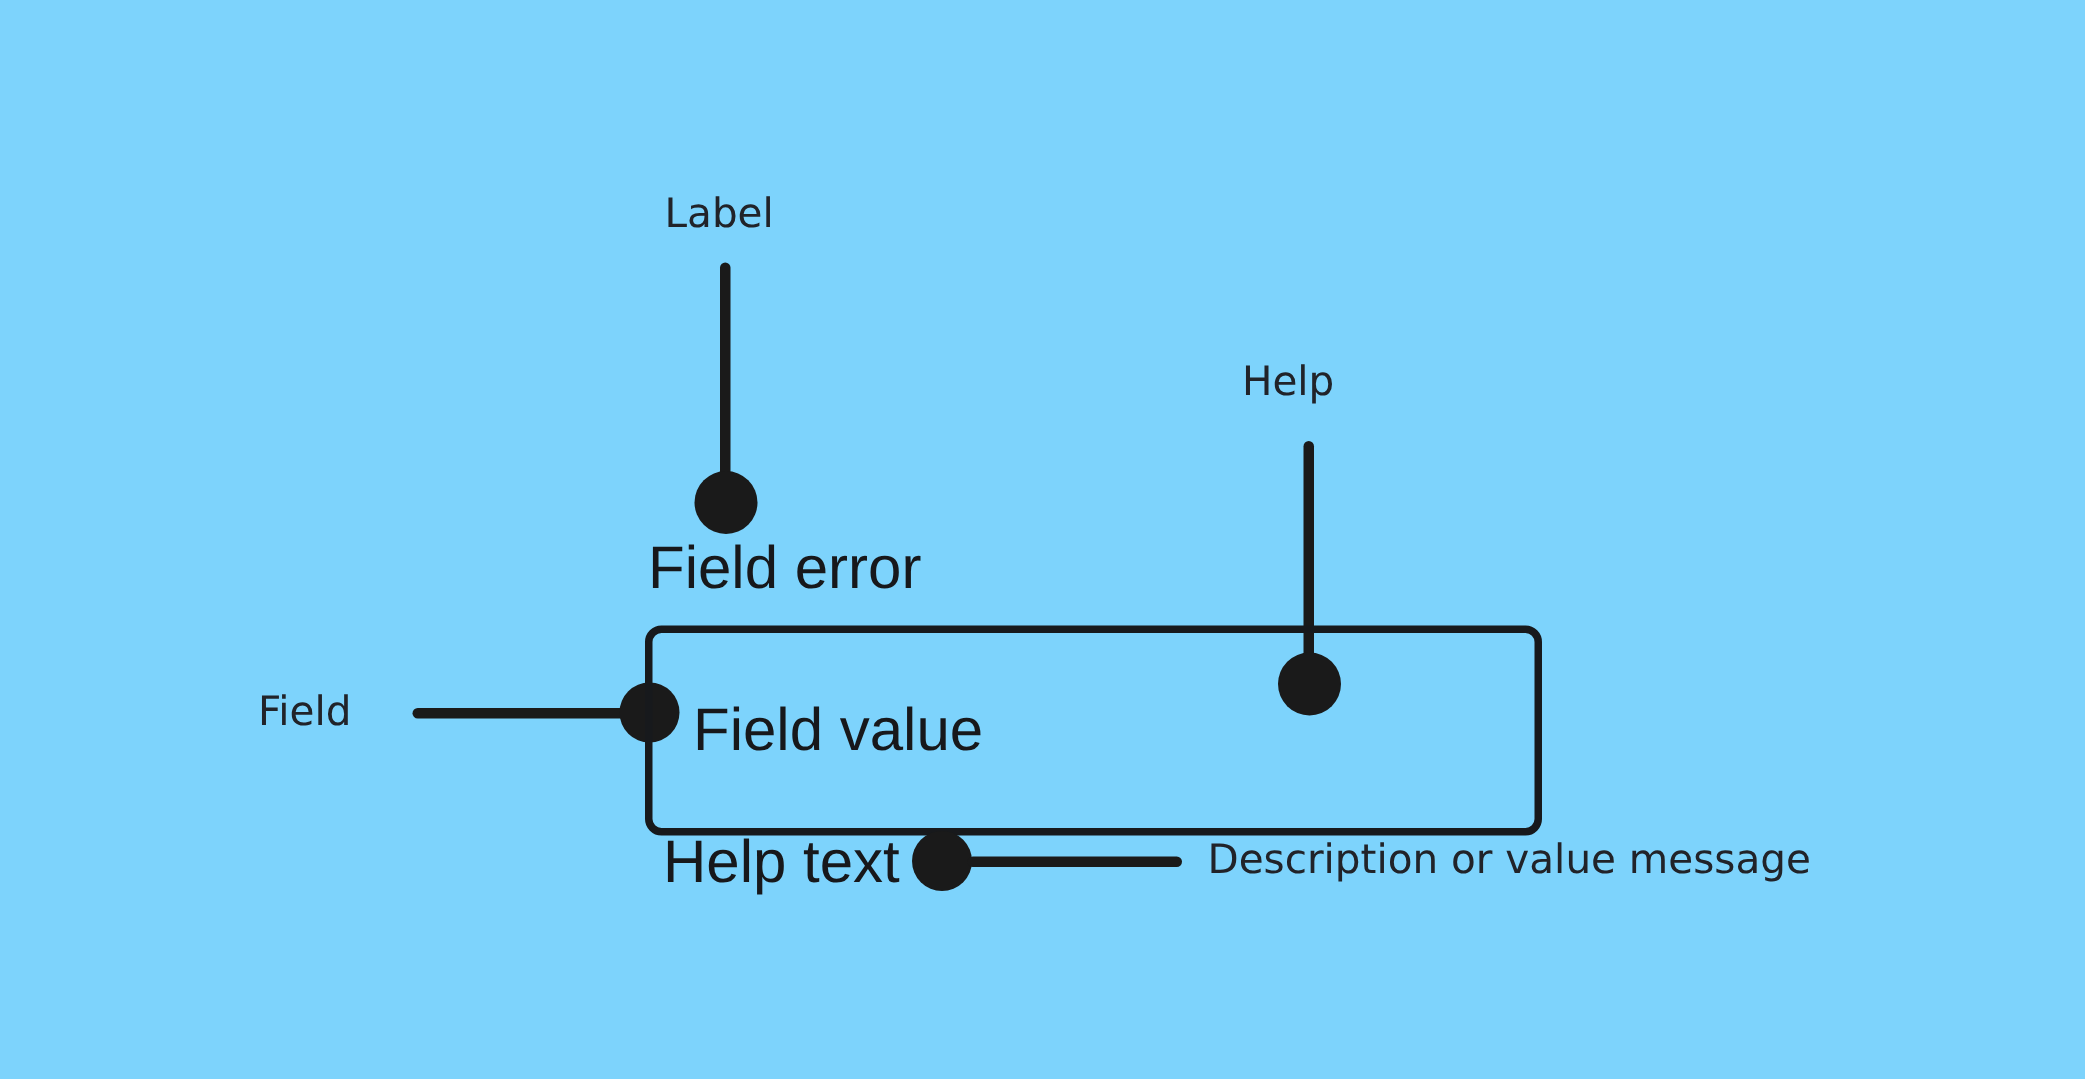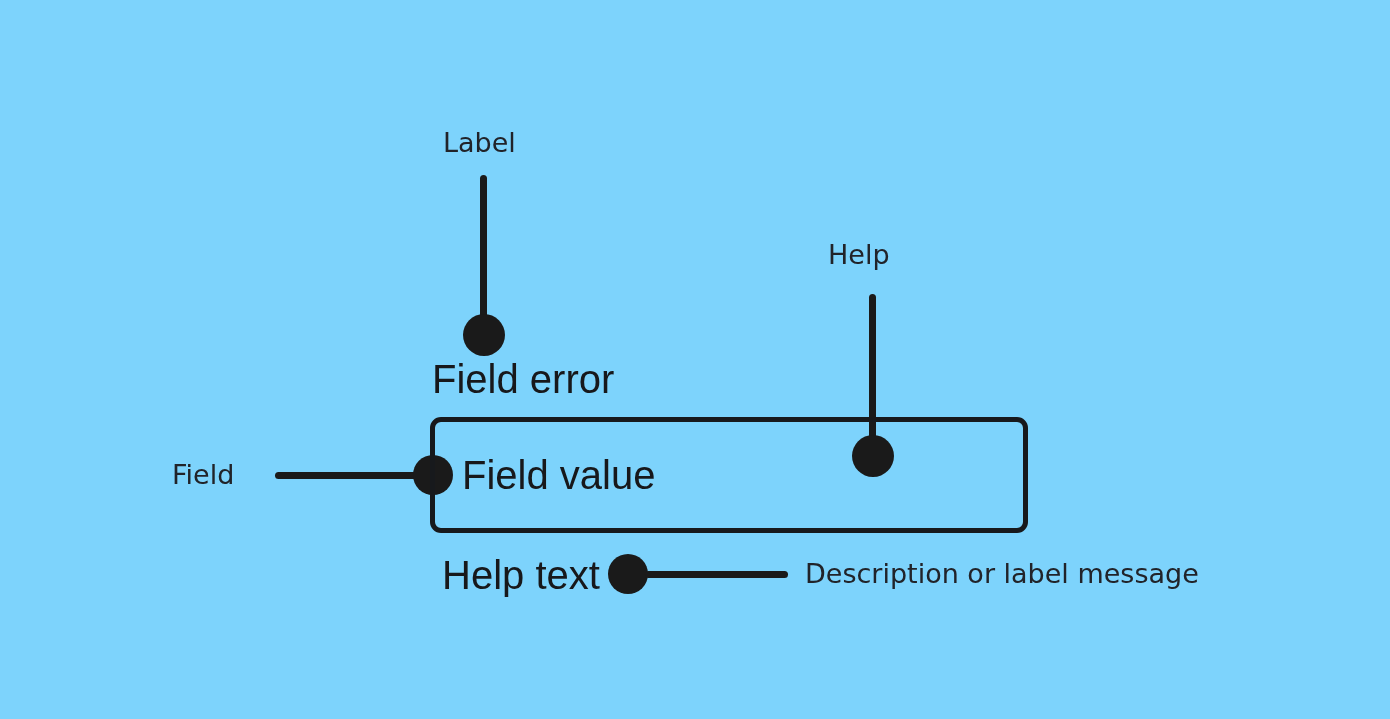--- a/index.html
+++ b/index.html
@@ -44,21 +44,21 @@
     height: 42px;
     border-radius: 50%;
     background: #1a1a1a;
   }
   .dot.small { width: 40px; height: 40px; }
   .input-box {
     position: absolute;
     left: 430px;
     top: 417px;
     width: 598px;
-    height: 116px;
+    height: 140px;
     border: 5px solid #17191c;
     border-radius: 11px;
     background: transparent;
     display: flex;
     align-items: center;
   }
   .input-box .value {
     position: static;
     padding-left: 27px;
   }
@@ -82,15 +82,15 @@
   <div class="line" style="left:275px; top:472px; width:160px; height:7px;"></div>
   <div class="dot small" style="left:413px; top:455px;"></div>
 
   <div class="input-box">
     <div class="fieldtext value">Field value</div>
   </div>
 
   <div class="fieldtext" style="left:442px; top:552px;">Help text</div>
   <div class="dot small" style="left:608px; top:554px;"></div>
   <div class="line" style="left:645px; top:571px; width:143px; height:7px;"></div>
-  <div class="annot" style="left:805px; top:557px;">Description or label message</div>
+  <div class="annot" style="left:805px; top:557px;">Description or value message</div>
 
 </div>
 
 </body></html>

